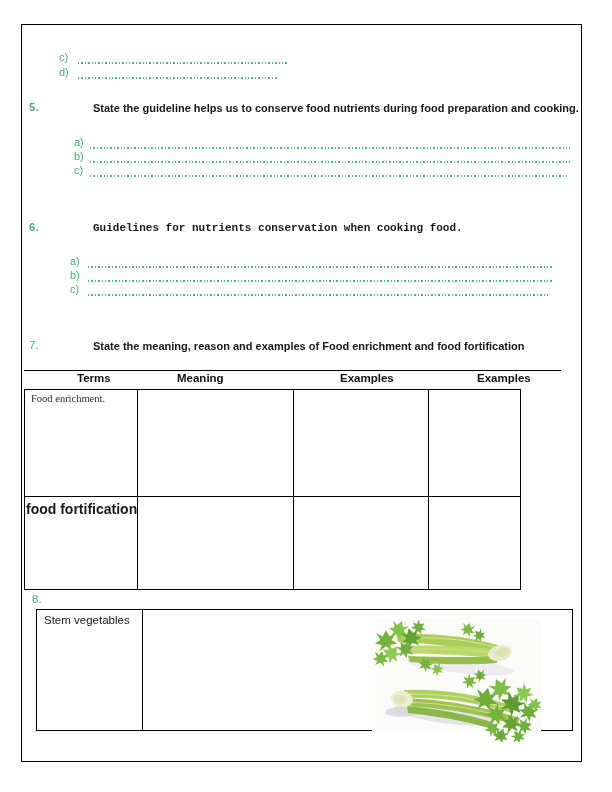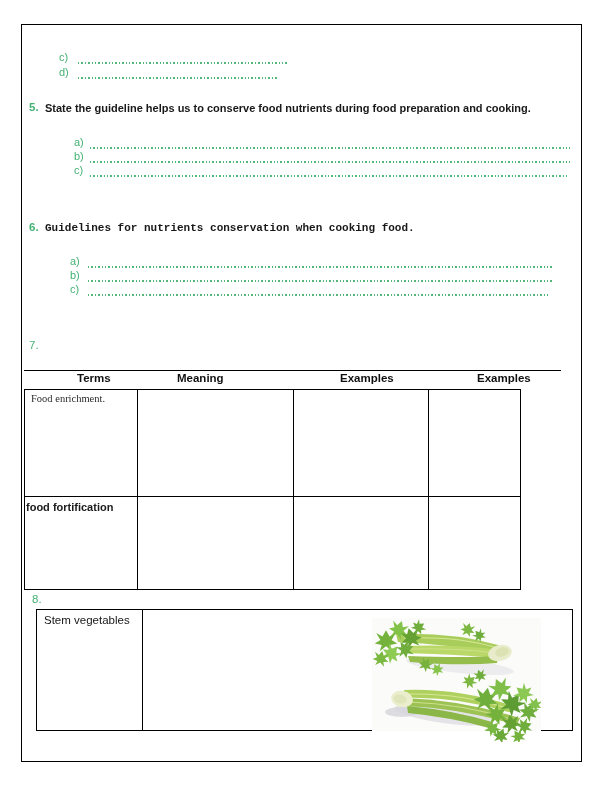--- a/index.html
+++ b/index.html
@@ -8,36 +8,36 @@
     font-family:"Liberation Sans",sans-serif;color:#1c1c1c;overflow:hidden;
   }
   .abs{position:absolute;}
   #page-border{
     position:absolute;left:21px;top:24px;width:561px;height:738px;
     border:1.6px solid #000;box-sizing:border-box;
   }
   .item-label{font-size:11px;color:#45b274;}
   .qnum{font-size:11.5px;color:#45b274;font-weight:bold;}
   .qnum.normal{font-weight:normal;}
-  .qtext{font-size:11px;font-weight:bold;color:#181818;line-height:17px;}
+  .qtext{font-size:11px;font-weight:bold;color:#181818;line-height:17px;margin-left:48px;}
   .qtext.normal{font-weight:normal;font-size:11.5px;}
   .dots{
     position:absolute;height:1.7px;
     background-image:repeating-linear-gradient(to right,#4fb87a 0 1.4px,transparent 1.4px 3.4px);
   }
   .tbl-header{font-size:11.5px;font-weight:bold;color:#111;margin-left:37px;}
   #q7-table{
     position:absolute;left:24px;top:389px;width:497px;height:201px;
     border:1.5px solid #000;box-sizing:border-box;
   }
   #q7-table .vline{position:absolute;top:0;bottom:0;width:1.3px;background:#000;}
   #q7-table .hline{position:absolute;left:0;right:0;height:1.3px;background:#000;}
   #header-topline{position:absolute;left:24px;top:370px;width:537px;height:1.2px;background:#000;}
   .term-serif{font-family:"Liberation Serif",serif;font-size:10.5px;color:#2a2a2a;}
-  .term-bold{font-size:11px;font-weight:bold;color:#1a1a1a;}
+  .term-bold{font-size:14px;font-weight:bold;color:#1a1a1a;}
   #q8-table{
     position:absolute;left:36px;top:609px;width:537px;height:122px;
     border:1.5px solid #000;box-sizing:border-box;
   }
   #q8-table .vline{position:absolute;top:0;bottom:0;left:105px;width:1.3px;background:#000;}
   .cell-label{font-size:11.5px;color:#161616;}
   #celery{position:absolute;left:372px;top:618px;width:169px;height:124px;}
 </style>
 </head>
 <body>
@@ -63,20 +63,21 @@
   <span class="abs qnum" style="left:29px;top:221px;">6.</span>
   <div class="abs qtext" style="left:45px;top:220px;width:500px;font-family:Liberation Mono, monospace;">Guidelines for nutrients conservation when cooking food.</div>
   <span class="abs item-label" style="left:70px;top:255px;">a)</span>
   <div class="dots" style="left:88px;top:266px;width:464px;"></div>
   <span class="abs item-label" style="left:70px;top:269px;">b)</span>
   <div class="dots" style="left:88px;top:280px;width:464px;"></div>
   <span class="abs item-label" style="left:70px;top:283px;">c)</span>
   <div class="dots" style="left:88px;top:294px;width:460px;"></div>
 
   <span class="abs qnum normal" style="left:29px;top:339px;">7.</span>
+  <div class="abs qtext" style="left:45px;top:338px;width:516px;">State the meaning, reason and examples of Food enrichment and food fortification</div>
 
   <div id="header-topline"></div>
   <span class="abs tbl-header" style="left:40px;top:372px;">Terms</span>
   <span class="abs tbl-header" style="left:140px;top:372px;">Meaning</span>
   <span class="abs tbl-header" style="left:303px;top:372px;">Examples</span>
   <span class="abs tbl-header" style="left:440px;top:372px;">Examples</span>
 
   <div id="q7-table">
     <div class="vline" style="left:112px;"></div>
     <div class="vline" style="left:268px;"></div>

